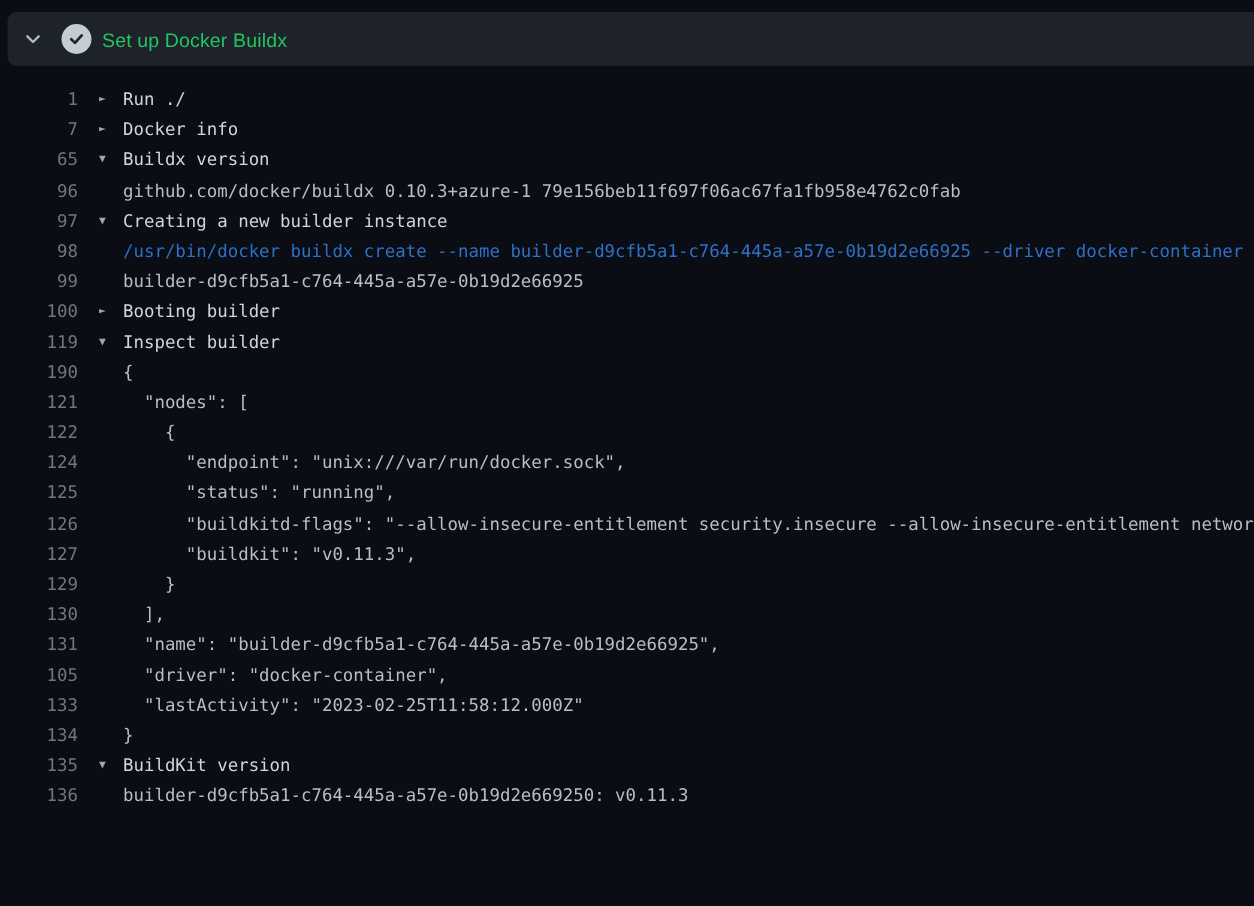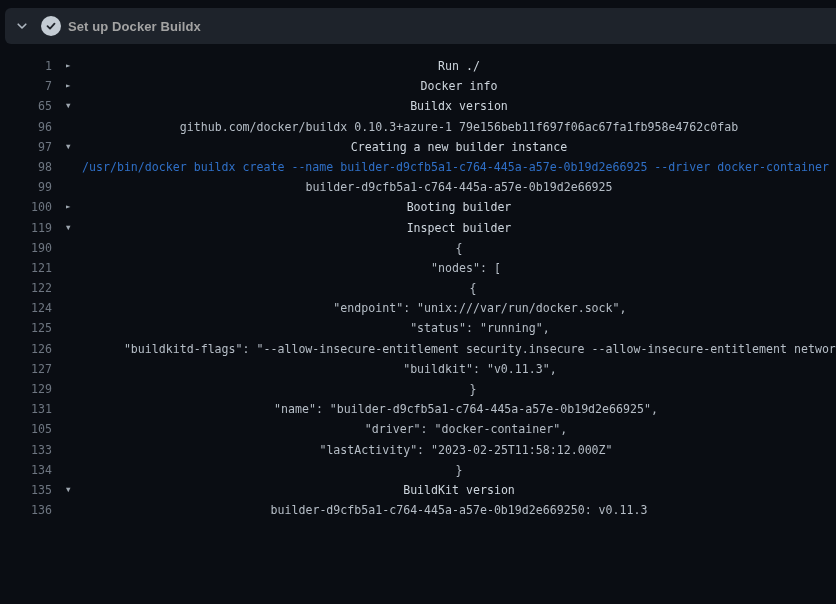--- a/index.html
+++ b/index.html
@@ -40,23 +40,23 @@
     height: 20px;
     border-radius: 50%;
     background: #c4ccd4;
     display: flex;
     align-items: center;
     justify-content: center;
     flex-shrink: 0;
   }
   .step-title {
     margin-left: 7px;
-    color: #a3a3a3;
+    color: #22c55e;
     font-size: 13px;
-    font-weight: 700;
+    font-weight: 400;
     letter-spacing: 0.1px;
     white-space: nowrap;
   }
   .log {
     position: absolute;
     left: 0;
     top: 56px;
     width: 836px;
     font-family: "DejaVu Sans Mono", monospace;
     font-size: 11.6px;
@@ -79,23 +79,23 @@
   .arrow {
     width: 16px;
     flex-shrink: 0;
     margin-left: 14px;
     color: #9ea7b0;
     font-size: 7.5px;
     line-height: 20.2px;
     text-align: left;
   }
   .text { flex: 1; overflow: hidden; }
-  .t-group { color: #ced6de; text-align: center; }
+  .t-group { color: #ced6de; }
   .t-command { color: var(--command-blue, #2f6fc6); }
-  .t-output { color: #b6bec7; text-align: center; }
+  .t-output { color: #b6bec7; }
   .row.group { cursor: pointer; }
 </style>
 </head>
 <body>
 
 <div class="step-header">
   <span class="chev">
     <svg width="16" height="16" viewBox="0 0 16 16" fill="none">
       <path d="M4.2 6.2 L8 10 L11.8 6.2" stroke="currentColor" stroke-width="1.6" stroke-linecap="round" stroke-linejoin="round"></path>
     </svg>
@@ -119,19 +119,20 @@
     <div class="row group"><span class="ln">100</span><span class="arrow">►</span><span class="text t-group">Booting builder</span></div>
     <div class="row group"><span class="ln">119</span><span class="arrow">▼</span><span class="text t-group">Inspect builder</span></div>
     <div class="row"><span class="ln">190</span><span class="arrow"></span><span class="text t-output">{</span></div>
     <div class="row"><span class="ln">121</span><span class="arrow"></span><span class="text t-output">  "nodes": [</span></div>
     <div class="row"><span class="ln">122</span><span class="arrow"></span><span class="text t-output">    {</span></div>
     <div class="row"><span class="ln">124</span><span class="arrow"></span><span class="text t-output">      "endpoint": "unix:///var/run/docker.sock",</span></div>
     <div class="row"><span class="ln">125</span><span class="arrow"></span><span class="text t-output">      "status": "running",</span></div>
     <div class="row"><span class="ln">126</span><span class="arrow"></span><span class="text t-output">      "buildkitd-flags": "--allow-insecure-entitlement security.insecure --allow-insecure-entitlement network.host",</span></div>
     <div class="row"><span class="ln">127</span><span class="arrow"></span><span class="text t-output">      "buildkit": "v0.11.3",</span></div>
     <div class="row"><span class="ln">129</span><span class="arrow"></span><span class="text t-output">    }</span></div>
+    <div class="row"><span class="ln">130</span><span class="arrow"></span><span class="text t-output">  ],</span></div>
     <div class="row"><span class="ln">131</span><span class="arrow"></span><span class="text t-output">  "name": "builder-d9cfb5a1-c764-445a-a57e-0b19d2e66925",</span></div>
     <div class="row"><span class="ln">105</span><span class="arrow"></span><span class="text t-output">  "driver": "docker-container",</span></div>
     <div class="row"><span class="ln">133</span><span class="arrow"></span><span class="text t-output">  "lastActivity": "2023-02-25T11:58:12.000Z"</span></div>
     <div class="row"><span class="ln">134</span><span class="arrow"></span><span class="text t-output">}</span></div>
     <div class="row group"><span class="ln">135</span><span class="arrow">▼</span><span class="text t-group">BuildKit version</span></div>
     <div class="row"><span class="ln">136</span><span class="arrow"></span><span class="text t-output">builder-d9cfb5a1-c764-445a-a57e-0b19d2e669250: v0.11.3</span></div>
   </div>
 
 </body></html>

